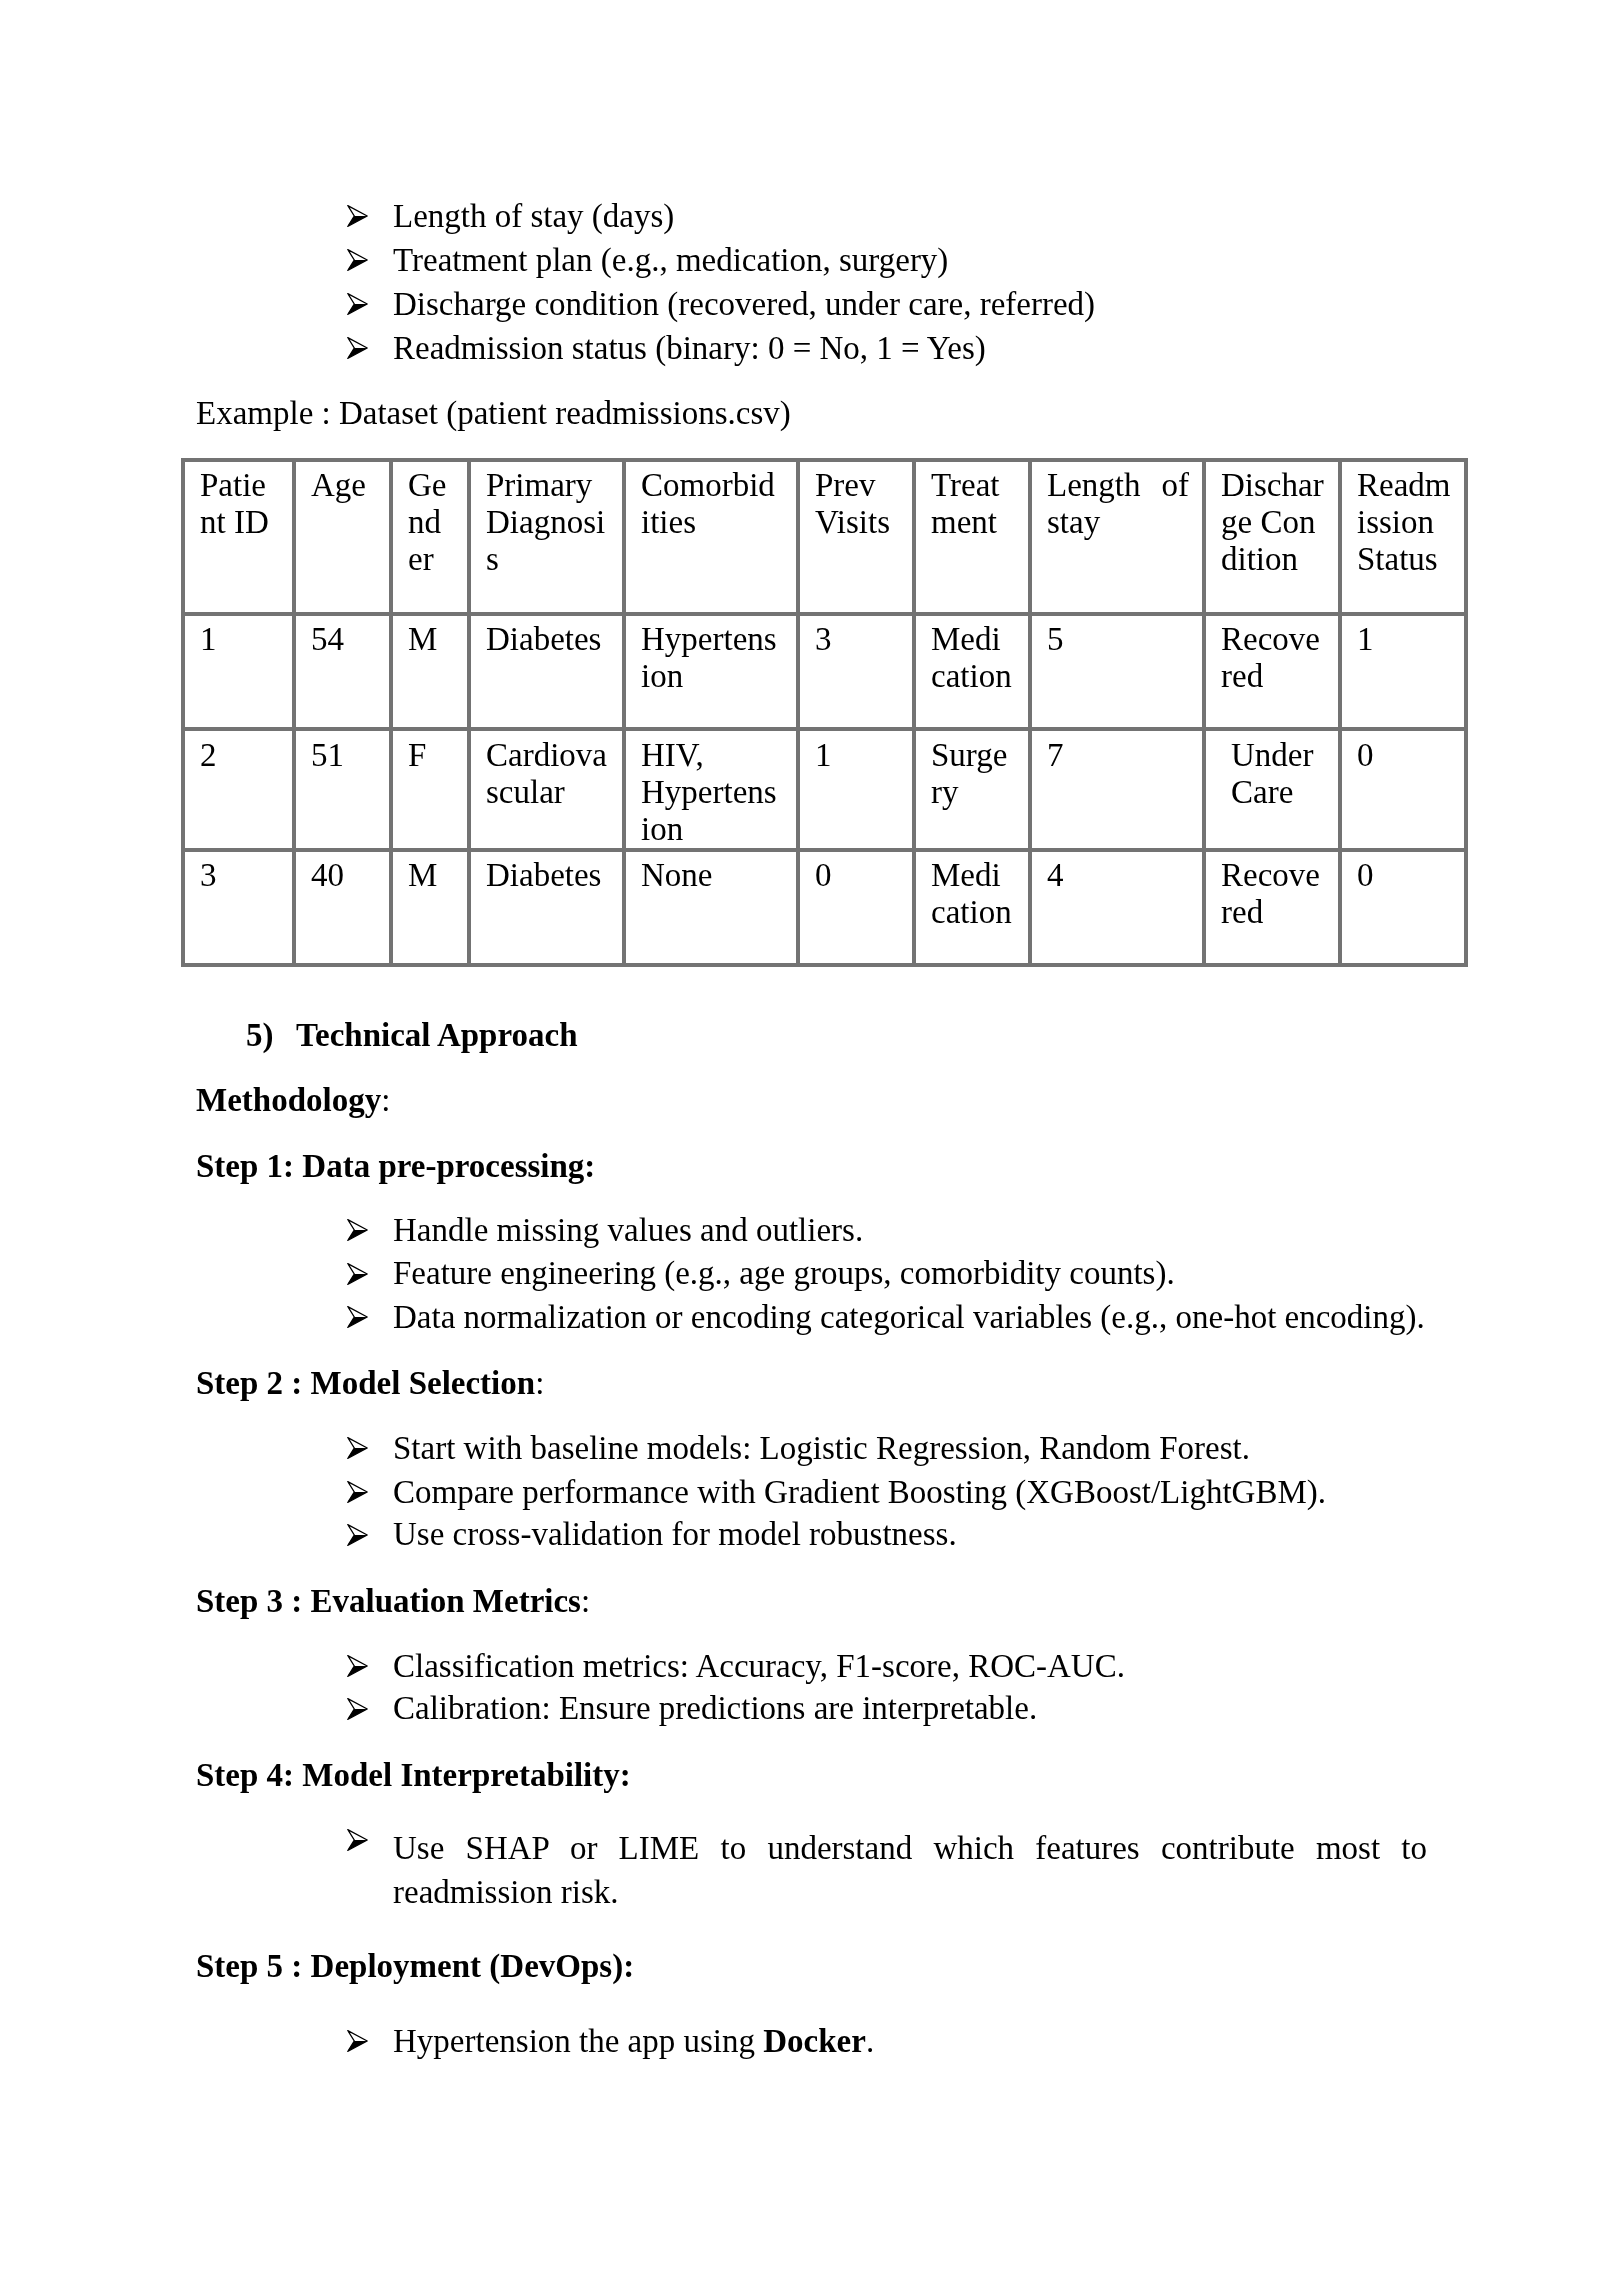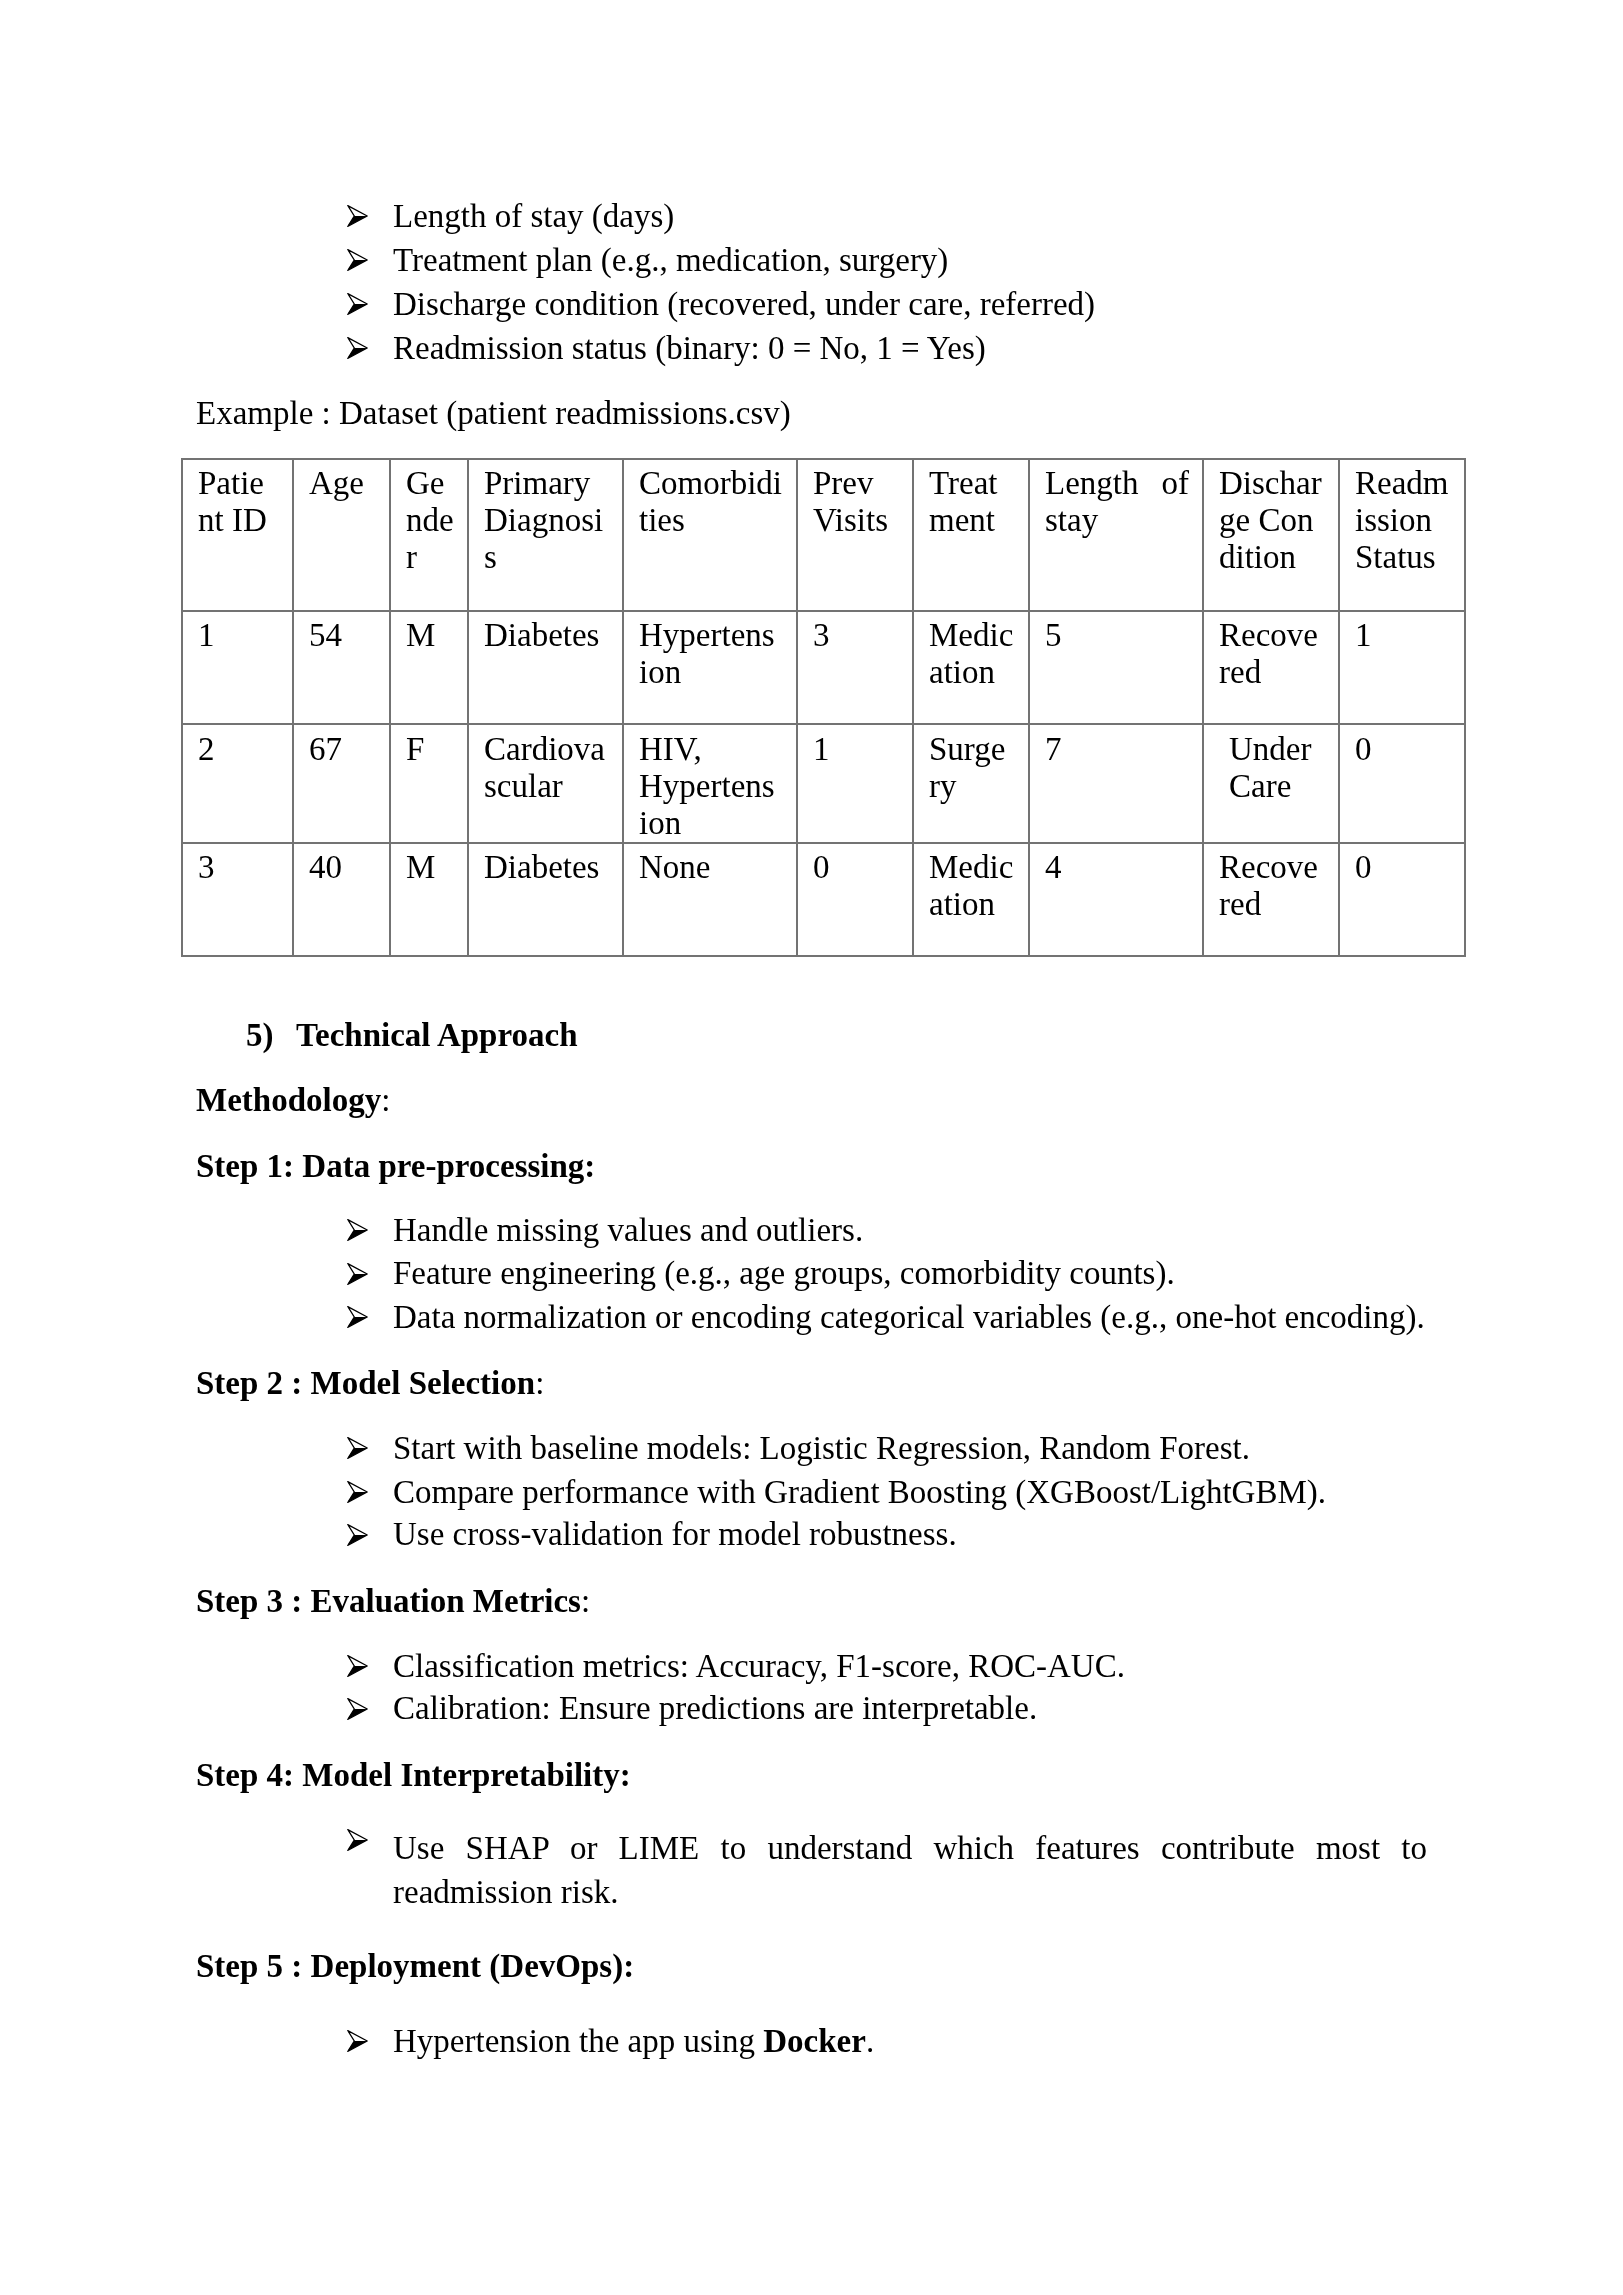--- a/index.html
+++ b/index.html
@@ -5,21 +5,21 @@
   html, body { margin: 0; padding: 0; background: #ffffff; }
   body { width: 1623px; height: 2295px; position: relative; overflow: hidden;
          font-family: "Liberation Serif", "DejaVu Serif", serif; color: #000; font-size: 33px; }
   .abs { position: absolute; white-space: nowrap; line-height: 1; }
   .arrow { position: absolute; width: 21px; height: 22px; }
   .btext { position: absolute; left: 393px; white-space: nowrap; line-height: 44px; }
   .bold { font-weight: bold; }
   .heading { position: absolute; left: 196px; white-space: nowrap; line-height: 44px; font-weight: bold; }
   .heading .colon { font-weight: normal; }
   table.ds { position: absolute; left: 181px; top: 458px; border-collapse: collapse; table-layout: fixed; width: 1283px; }
-  table.ds td { border: 2px solid #737373; vertical-align: top; padding: 5.2px 13px 0 15px; line-height: 37px; font-size: 33px; word-break: break-all; overflow-wrap: anywhere; white-space: normal; }
+  table.ds td { border: 4px solid #737373; vertical-align: top; padding: 5.2px 13px 0 15px; line-height: 37px; font-size: 33px; word-break: break-all; overflow-wrap: anywhere; white-space: normal; }
   table.ds td.just { text-align: justify; text-align-last: justify; }
   .r-head td { height: 145px; }
   .r1 td { height: 106px; }
   .r2 td { height: 107px; }
   .r3 td { height: 106px; }
   .justified { position: absolute; left: 393px; width: 1034px; line-height: 44px; white-space: normal; text-align: justify; }
 </style>
 </head>
 <body>
 
@@ -94,21 +94,21 @@
     <td>Diabetes</td>
     <td>Hypertension</td>
     <td>3</td>
     <td>Medication</td>
     <td>5</td>
     <td>Recovered</td>
     <td>1</td>
   </tr>
   <tr class="r2">
     <td>2</td>
-    <td>67</td>
+    <td>51</td>
     <td>F</td>
     <td>Cardiovascular</td>
     <td style="word-break:normal; overflow-wrap:anywhere;">HIV, Hypertension</td>
     <td>1</td>
     <td>Surgery</td>
     <td>7</td>
     <td style="word-break:normal;padding-left:25px;">Under Care</td>
     <td>0</td>
   </tr>
   <tr class="r3">

